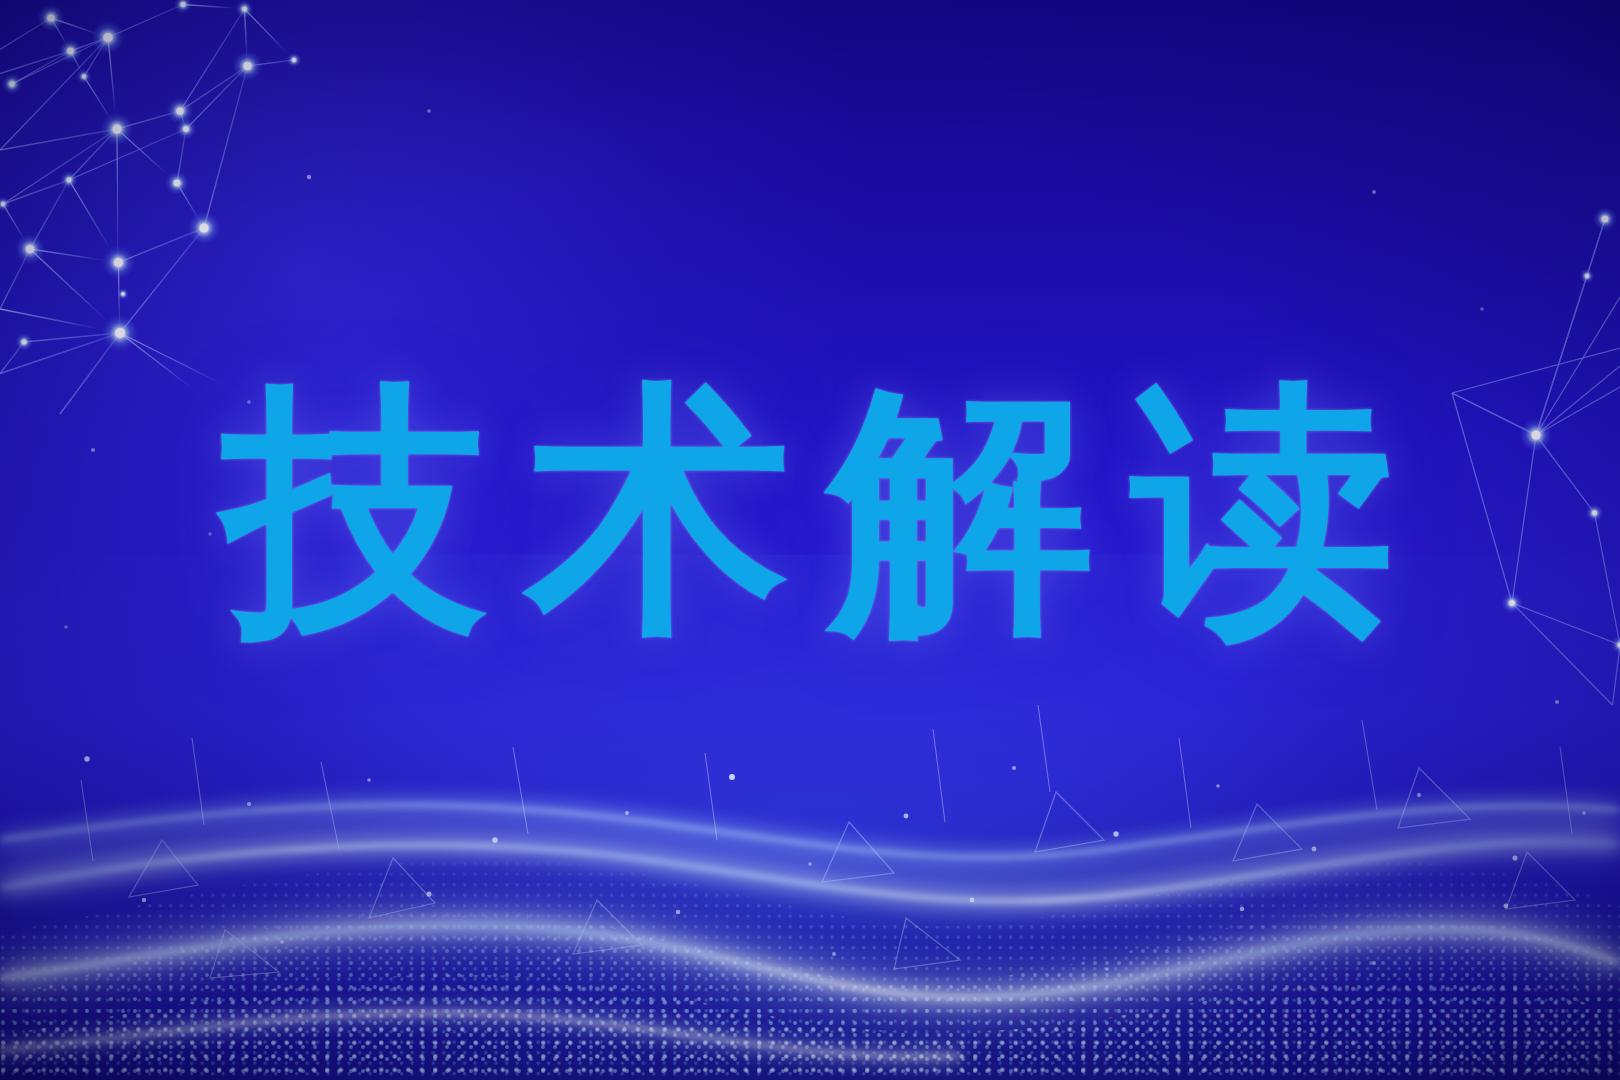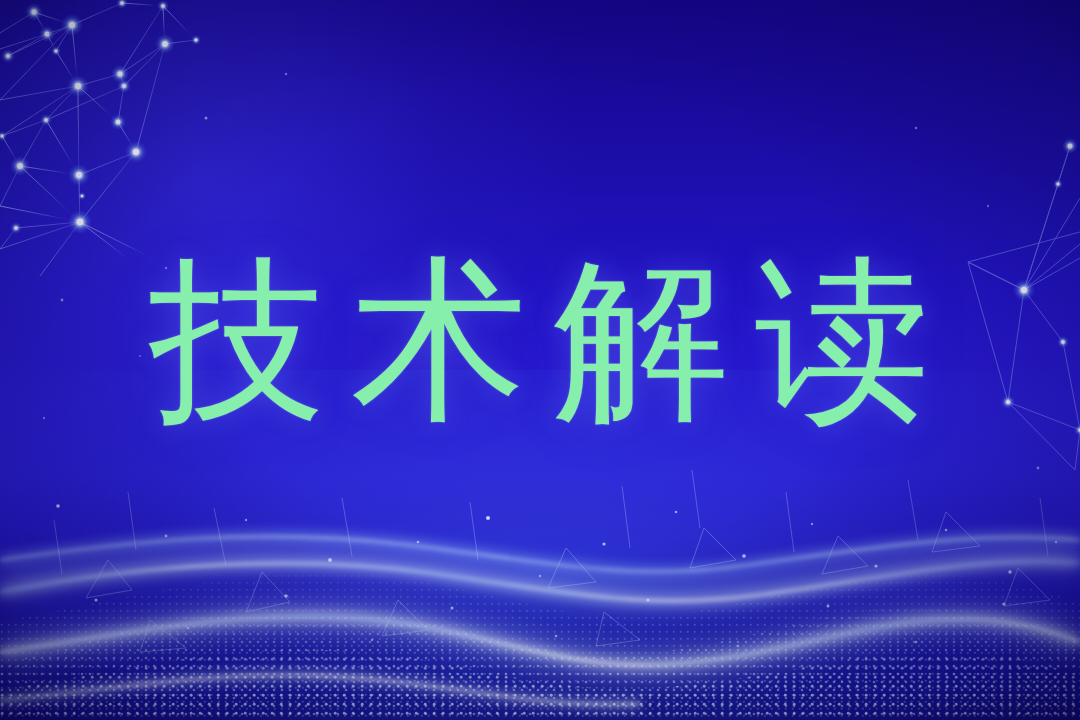--- a/index.html
+++ b/index.html
@@ -75,24 +75,24 @@
   .title-wrap {
     position: absolute;
     left: 0;
     top: 248px;
     width: 1080px;
     text-align: center;
     z-index: 20;
   }
   .title {
     display: inline-block;
-    color: #86efac;
+    color: #0ea5e9;
     font-size: 176px;
     line-height: 1.06;
-    font-weight: 400;
+    font-weight: 700;
     letter-spacing: 26px;
     text-indent: 26px;
     white-space: nowrap;
     font-family: "DejaVu Sans", "Liberation Sans", sans-serif;
     text-shadow:
       0 0 2px rgba(255,255,255,0.35),
       0 0 26px rgba(120,140,255,0.30),
       0 0 60px rgba(70,90,240,0.18);
     -webkit-font-smoothing: antialiased;
   }

